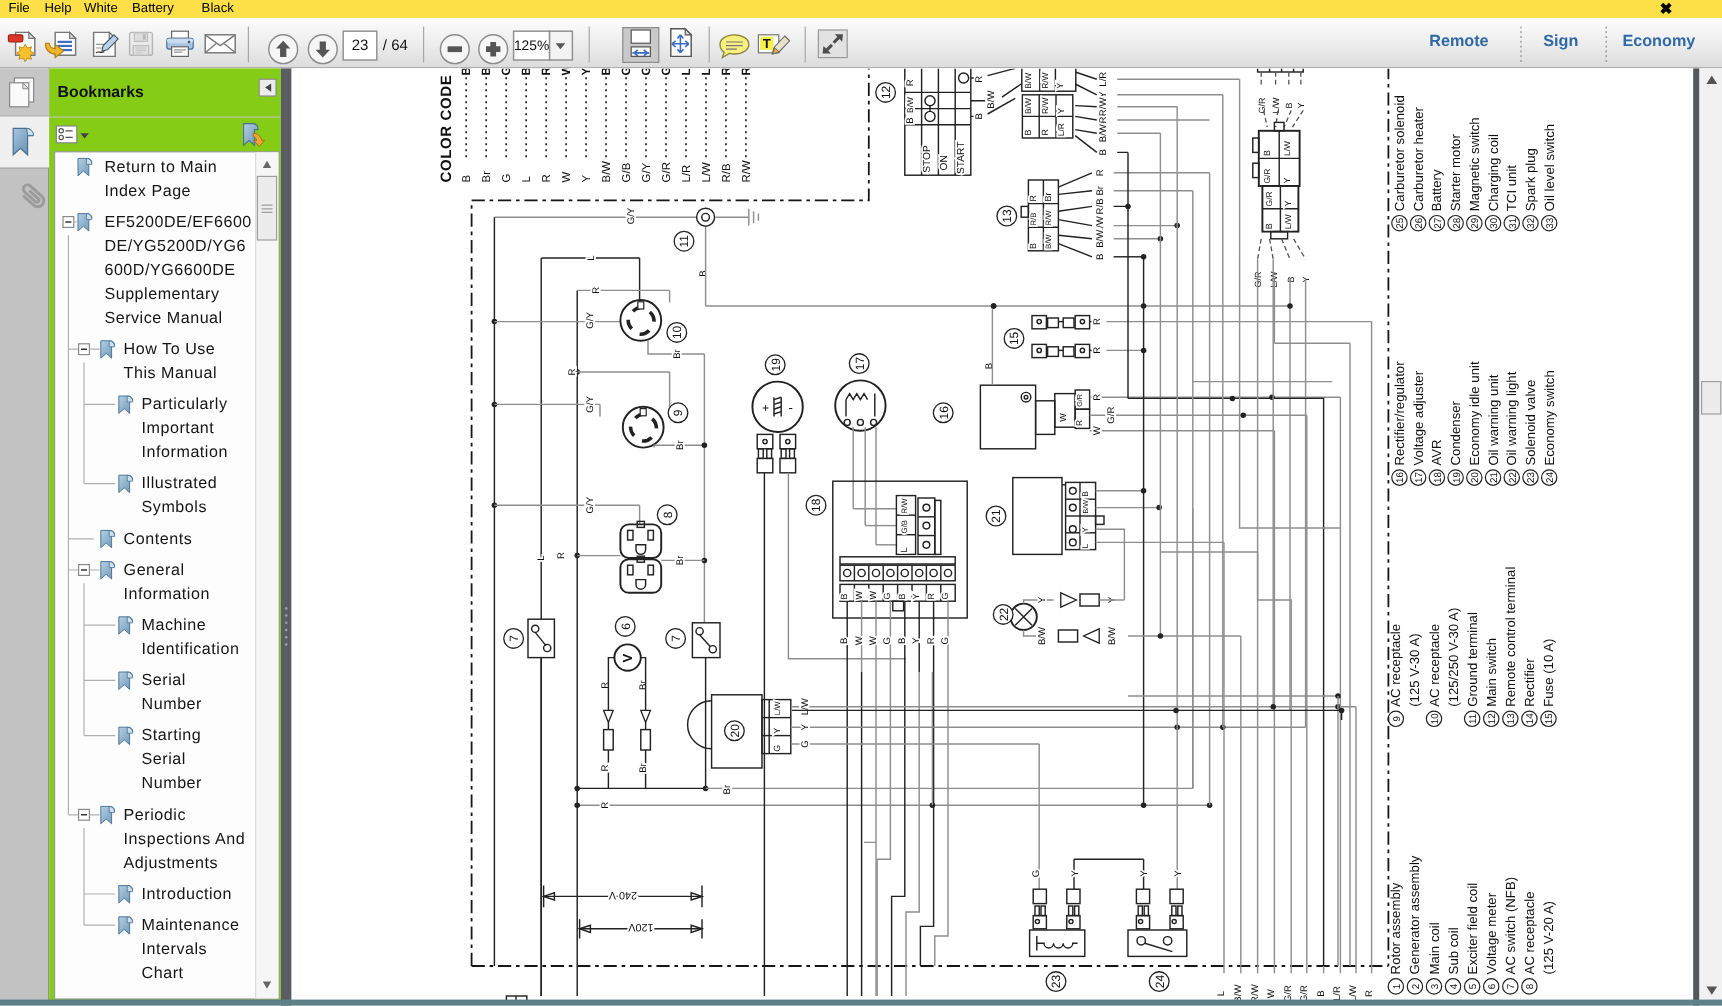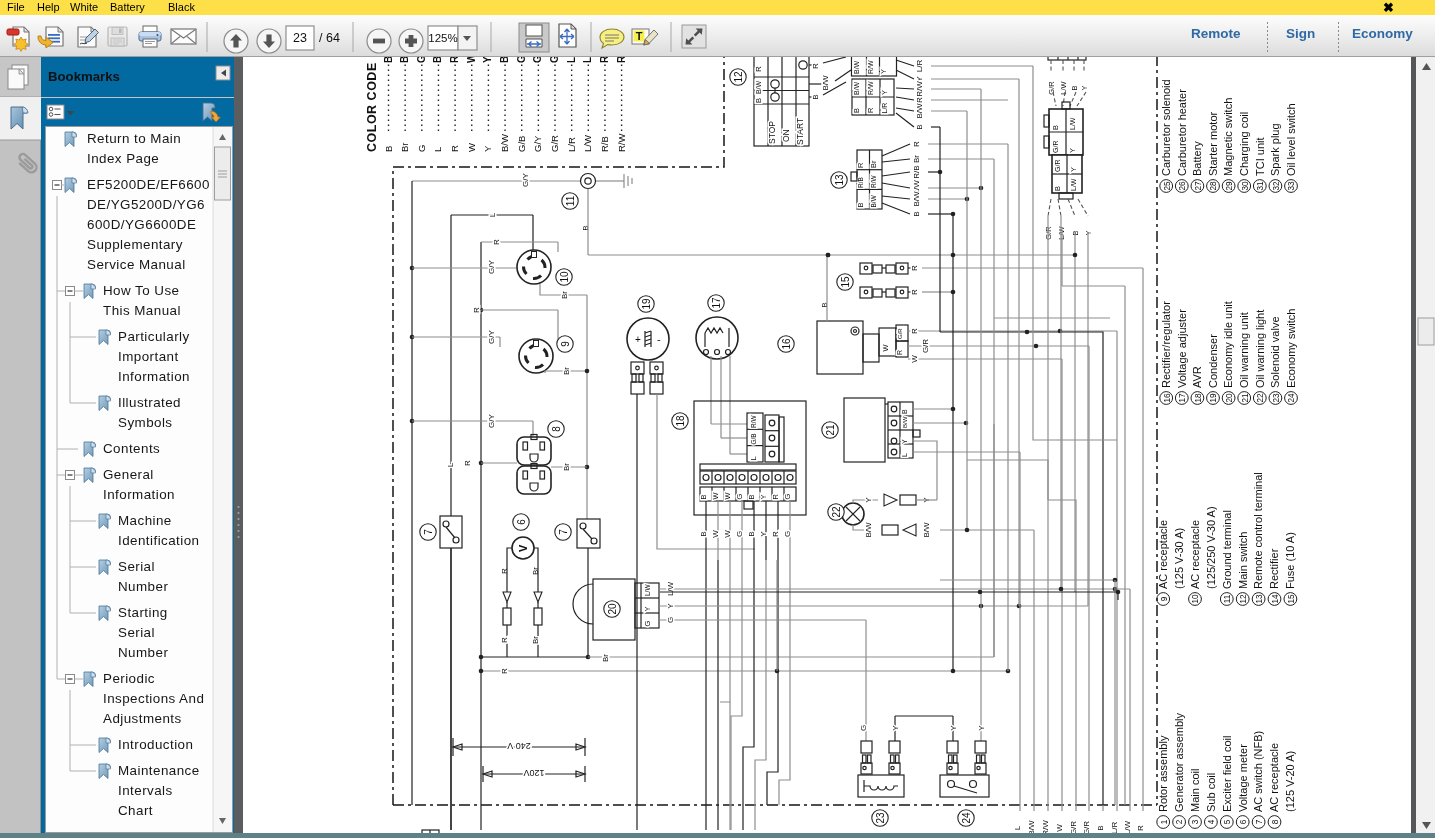--- a/index.html
+++ b/index.html
@@ -3,21 +3,21 @@
 * { margin:0; padding:0; box-sizing:border-box; }
 html,body { width:1435px; height:838px; overflow:hidden; font-family:"Liberation Sans",sans-serif; }
 #menubar { position:absolute; left:0; top:0; width:1435px; height:15px; background:#fde047; font-size:11px; color:#000; }
 #menubar span { position:absolute; top:1px; }
 #toolbar { position:absolute; left:0; top:15px; width:1435px; height:42px;
   background:linear-gradient(#fdfdfd,#ececec 55%,#dcdcdc); border-bottom:1px solid #9f9f9f; }
 .dotsep { position:absolute; top:7px; height:30px; width:1px; background-image:linear-gradient(#8a8a8a 50%, transparent 50%); background-size:1px 4px; }
 .tbtxt { position:absolute; top:11px; font-size:13.5px; font-weight:bold; color:#2f69a5; }
 #main { position:absolute; left:0; top:57px; width:1435px; height:781px; background:#fff; }
 #strip { position:absolute; left:0; top:0; width:41px; height:777px; background:#c2c2c2; border-right:1px solid #919191; }
-#panel { position:absolute; left:41px; top:0; width:193px; height:777px; background:#0369a1; }
+#panel { position:absolute; left:41px; top:0; width:193px; height:777px; background:#84cc16; }
 #splitter { position:absolute; left:234px; top:0; width:9px; height:781px; background:#5b5e60; }
 #doc { position:absolute; left:243px; top:0; width:1171px; height:777px; background:#fff; overflow:hidden; }
 #vscroll { position:absolute; left:1411px; top:0; width:24px; height:781px; background:#f1f1f1; border-left:5px solid #55585a;}
 #bottombar { position:absolute; left:0; top:833px; width:1435px; height:5px; background:#5e8187; }
 svg text { fill:#111; font-family:"Liberation Sans",sans-serif; }
 .k { stroke:#222; stroke-width:1.2; fill:none; }
 .kb { stroke:#222; stroke-width:1.6; fill:#fff; }
 .g { stroke:#8e8e8e; stroke-width:1.2; fill:none; }
 .ko { paint-order:stroke; stroke:#fff; stroke-width:3px; }
 .lst text { stroke:none; }

